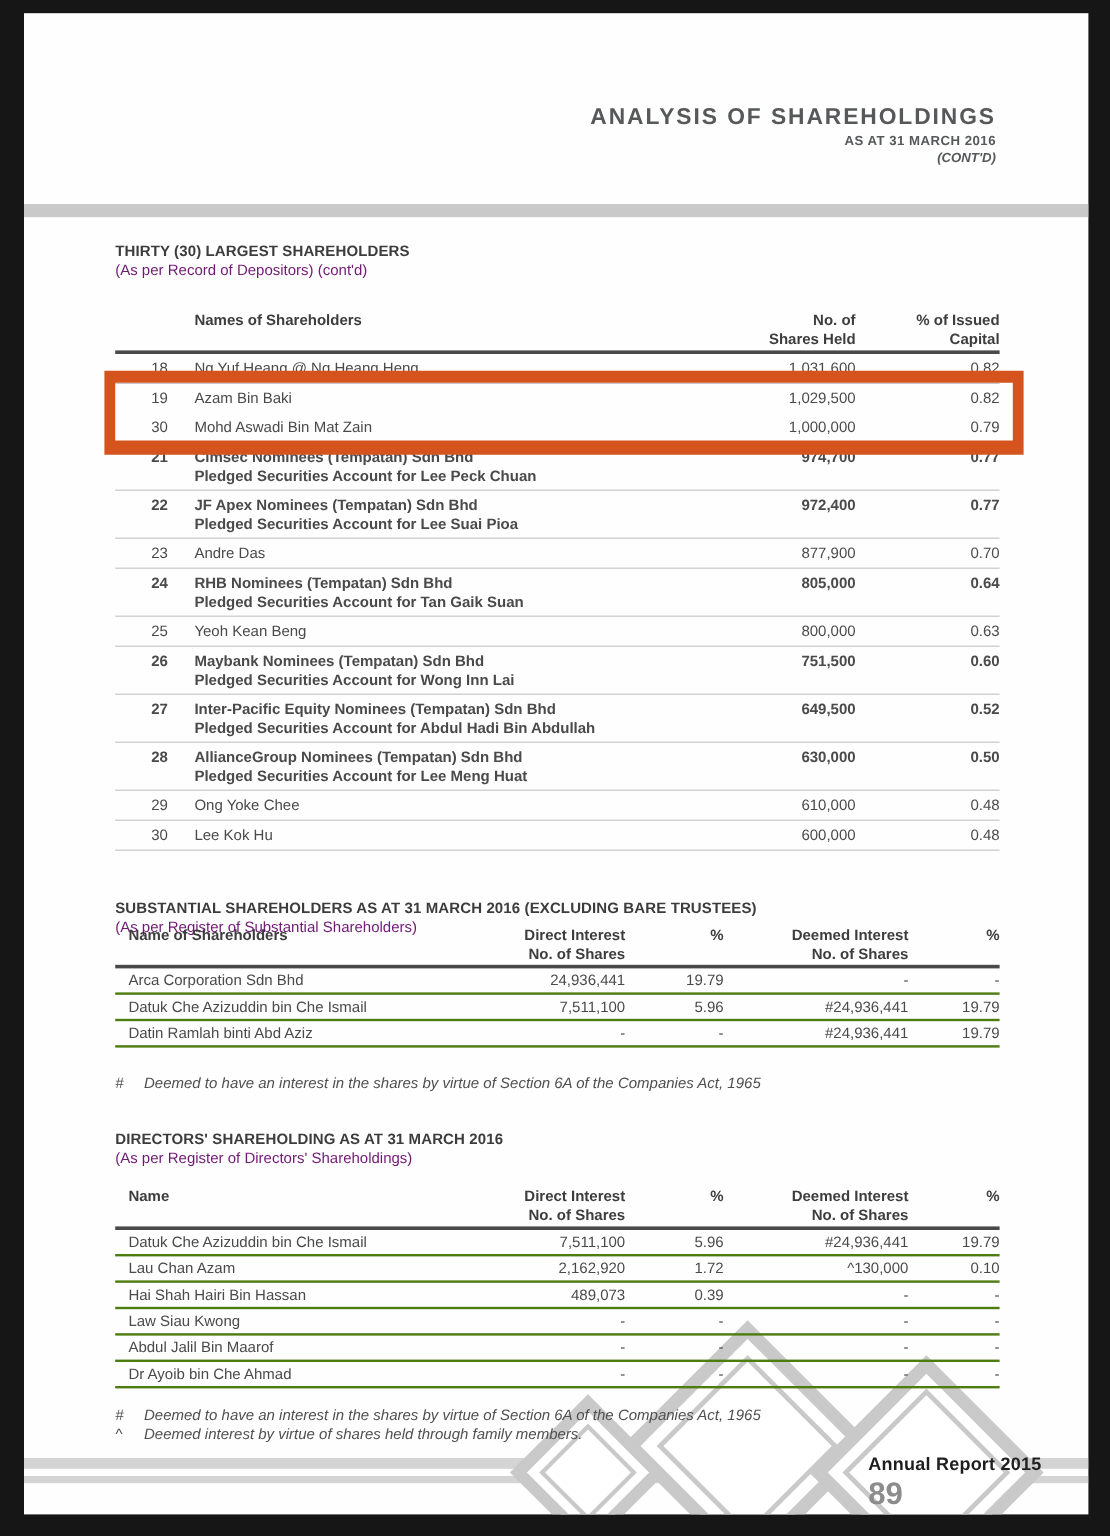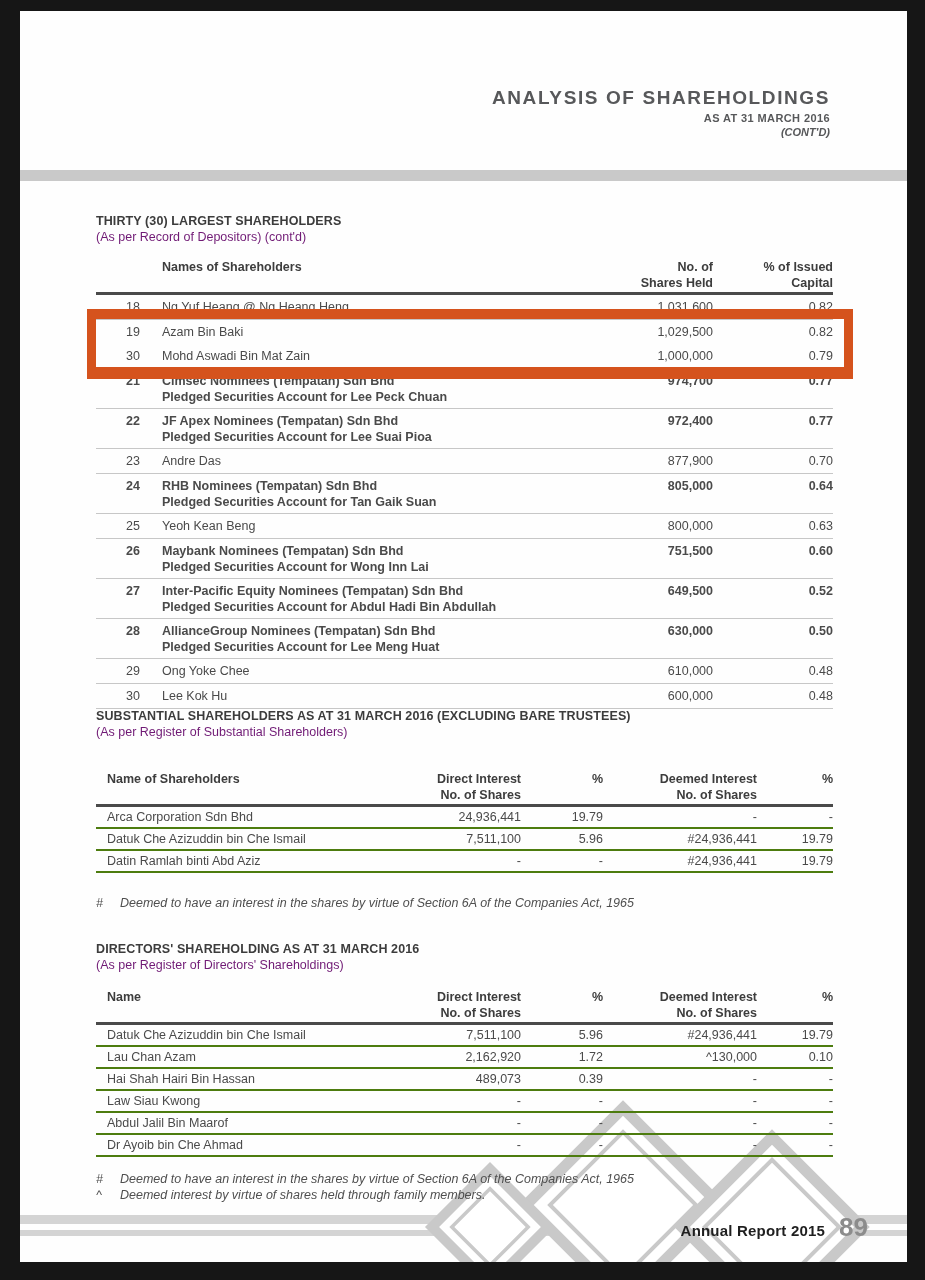--- a/index.html
+++ b/index.html
@@ -63,21 +63,21 @@
   .thead .ci-name { padding-left:11px; }
   .thead .tcell div { text-align:right; }
   .thead .ci-name div { text-align:left; }
 
   
   .footnote { left:76px; width:737px; font-size:12.5px; font-style:italic; color:#4f4f4f; line-height:16px; }
   .fn-line { display:flex; }
   .fn-marker { width:24px; flex:none; }
 
   
-  .footer-text { top:1201px; right:39px; display:flex; align-items:baseline; gap:14px; }
+  .footer-text { top:1201px; right:39px; display:flex; align-items:baseline; gap:0;flex-direction:column; }
   .ft-report { font-size:15px; font-weight:bold; color:#1f1f1f; letter-spacing:0.2px; }
   .ft-page   { font-size:26px; font-weight:bold; color:var(--page_number,#8c8c8c); }
 </style>
 </head>
 <body style="--highlight: #d5531d; --band: #c9c9c9; --bars: #d4d4d4; --diamond: #c9c9c9; --page_number: #8c8c8c;">
 
 <div class="page">
 
   <svg class="layer-svg" width="887" height="1251" viewBox="0 0 887 1251">
     <rect x="0" y="1204" width="887" height="9" style="fill:var(--bars,#d4d4d4)"></rect>
@@ -96,21 +96,21 @@
     </g>
   </svg>
 
   <div class="abs page-header">
     <div class="ph-title">ANALYSIS OF SHAREHOLDINGS</div>
     <div class="ph-sub">AS AT 31 MARCH 2016</div>
     <div class="ph-contd">(CONT'D)</div>
   </div>
   <div class="abs gray-band"></div>
 
-  <div class="abs sec-head" style="top:202px">
+  <div class="abs sec-head" style="top:190px">
     <div class="sh-main">THIRTY (30) LARGEST SHAREHOLDERS</div>
     <div class="sh-sub">(As per Record of Depositors) (cont'd)</div>
   </div>
 
   <div class="abs tbl" style="top:248px">
     <div class="thead">
       <div class="c1-num"></div>
       <div class="c1-name">
           <div>Names of Shareholders</div>
         </div>
@@ -242,21 +242,21 @@
 
           </div>
           <div class="c1-shares">600,000</div>
           <div class="c1-pct">0.48</div>
         </div>
       </div>
 
     <div class="highlight-box"></div>
   </div>
 
-  <div class="abs sec-head" style="top:697px">
+  <div class="abs sec-head" style="top:738px">
     <div class="sh-main">SUBSTANTIAL SHAREHOLDERS AS AT 31 MARCH 2016 (EXCLUDING BARE TRUSTEES)</div>
     <div class="sh-sub">(As per Register of Substantial Shareholders)</div>
   </div>
 
   <div class="abs tbl" style="top:760px">
     <div class="thead">
       <div class="ci-name tcell">
           <div>Name of Shareholders</div>
         </div>
       <div class="ci-direct tcell">

